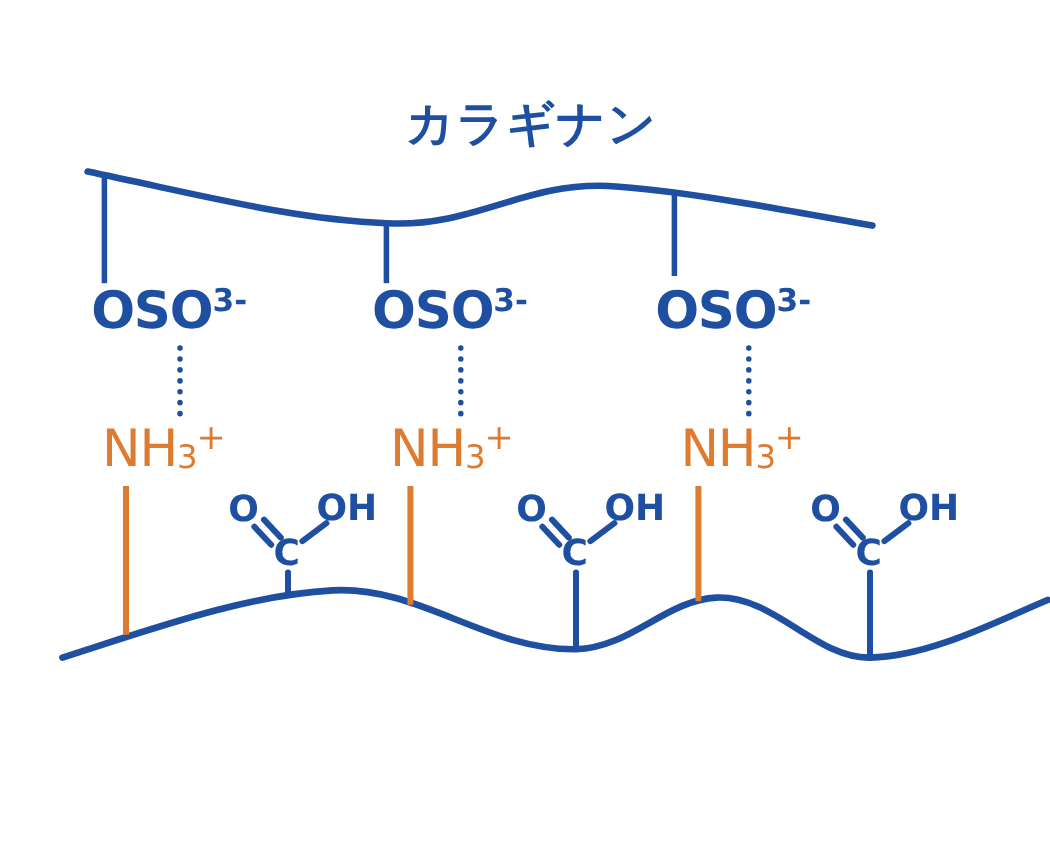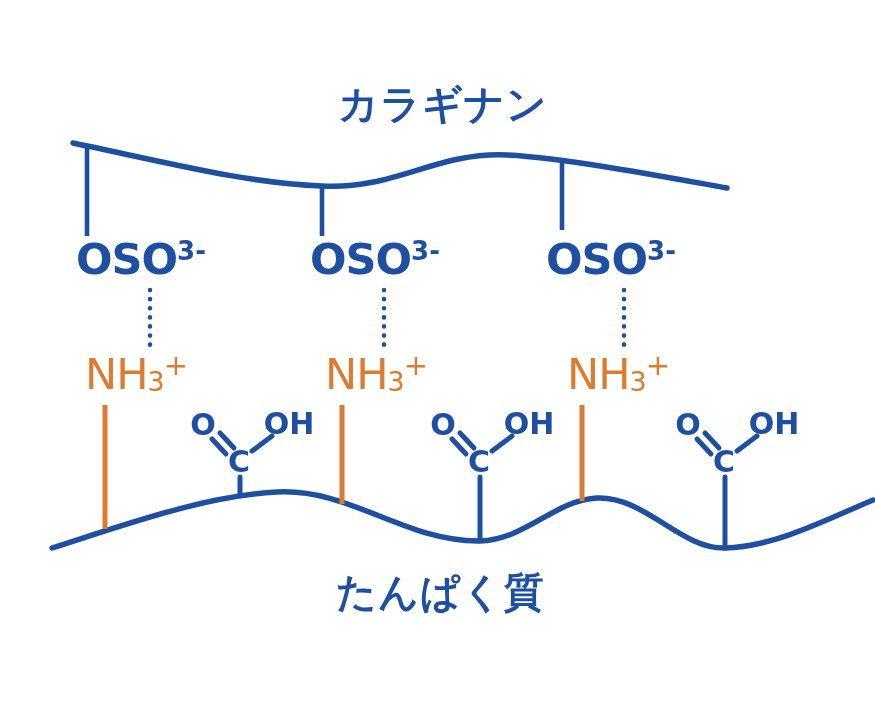--- a/index.html
+++ b/index.html
@@ -67,21 +67,20 @@
     <line class="bond" x1="492" y1="451" x2="512" y2="436"></line>
     <line class="bond" x1="480" y1="477" x2="480" y2="540"></line>
 
     <line class="bond" x1="697" y1="439" x2="711" y2="454"></line>
     <line class="bond" x1="705" y1="433" x2="719" y2="448"></line>
     <line class="bond" x1="737" y1="451" x2="757" y2="436"></line>
     <line class="bond" x1="725" y1="477" x2="725" y2="548"></line>
   </svg>
 
   <div class="lbl jp" style="left:338px;top:84px;">カラギナン</div>
-  <div class="lbl jp" style="left:336px;top:572px;">たんぱく質</div>
 
   <div class="lbl oso" style="left:76px;top:238px;"><span>OSO</span><span class="sup">3-</span></div>
   <div class="lbl oso" style="left:310px;top:238px;"><span>OSO</span><span class="sup">3-</span></div>
   <div class="lbl oso" style="left:546px;top:238px;"><span>OSO</span><span class="sup">3-</span></div>
 
   <div class="lbl nh" style="left:85px;top:353px;"><span>NH</span><span class="sub">3</span><span class="sup">+</span></div>
   <div class="lbl nh" style="left:325px;top:353px;"><span>NH</span><span class="sub">3</span><span class="sup">+</span></div>
   <div class="lbl nh" style="left:567px;top:353px;"><span>NH</span><span class="sub">3</span><span class="sup">+</span></div>
 
   <div class="lbl atom" style="left:203px;top:425px;">O</div>

